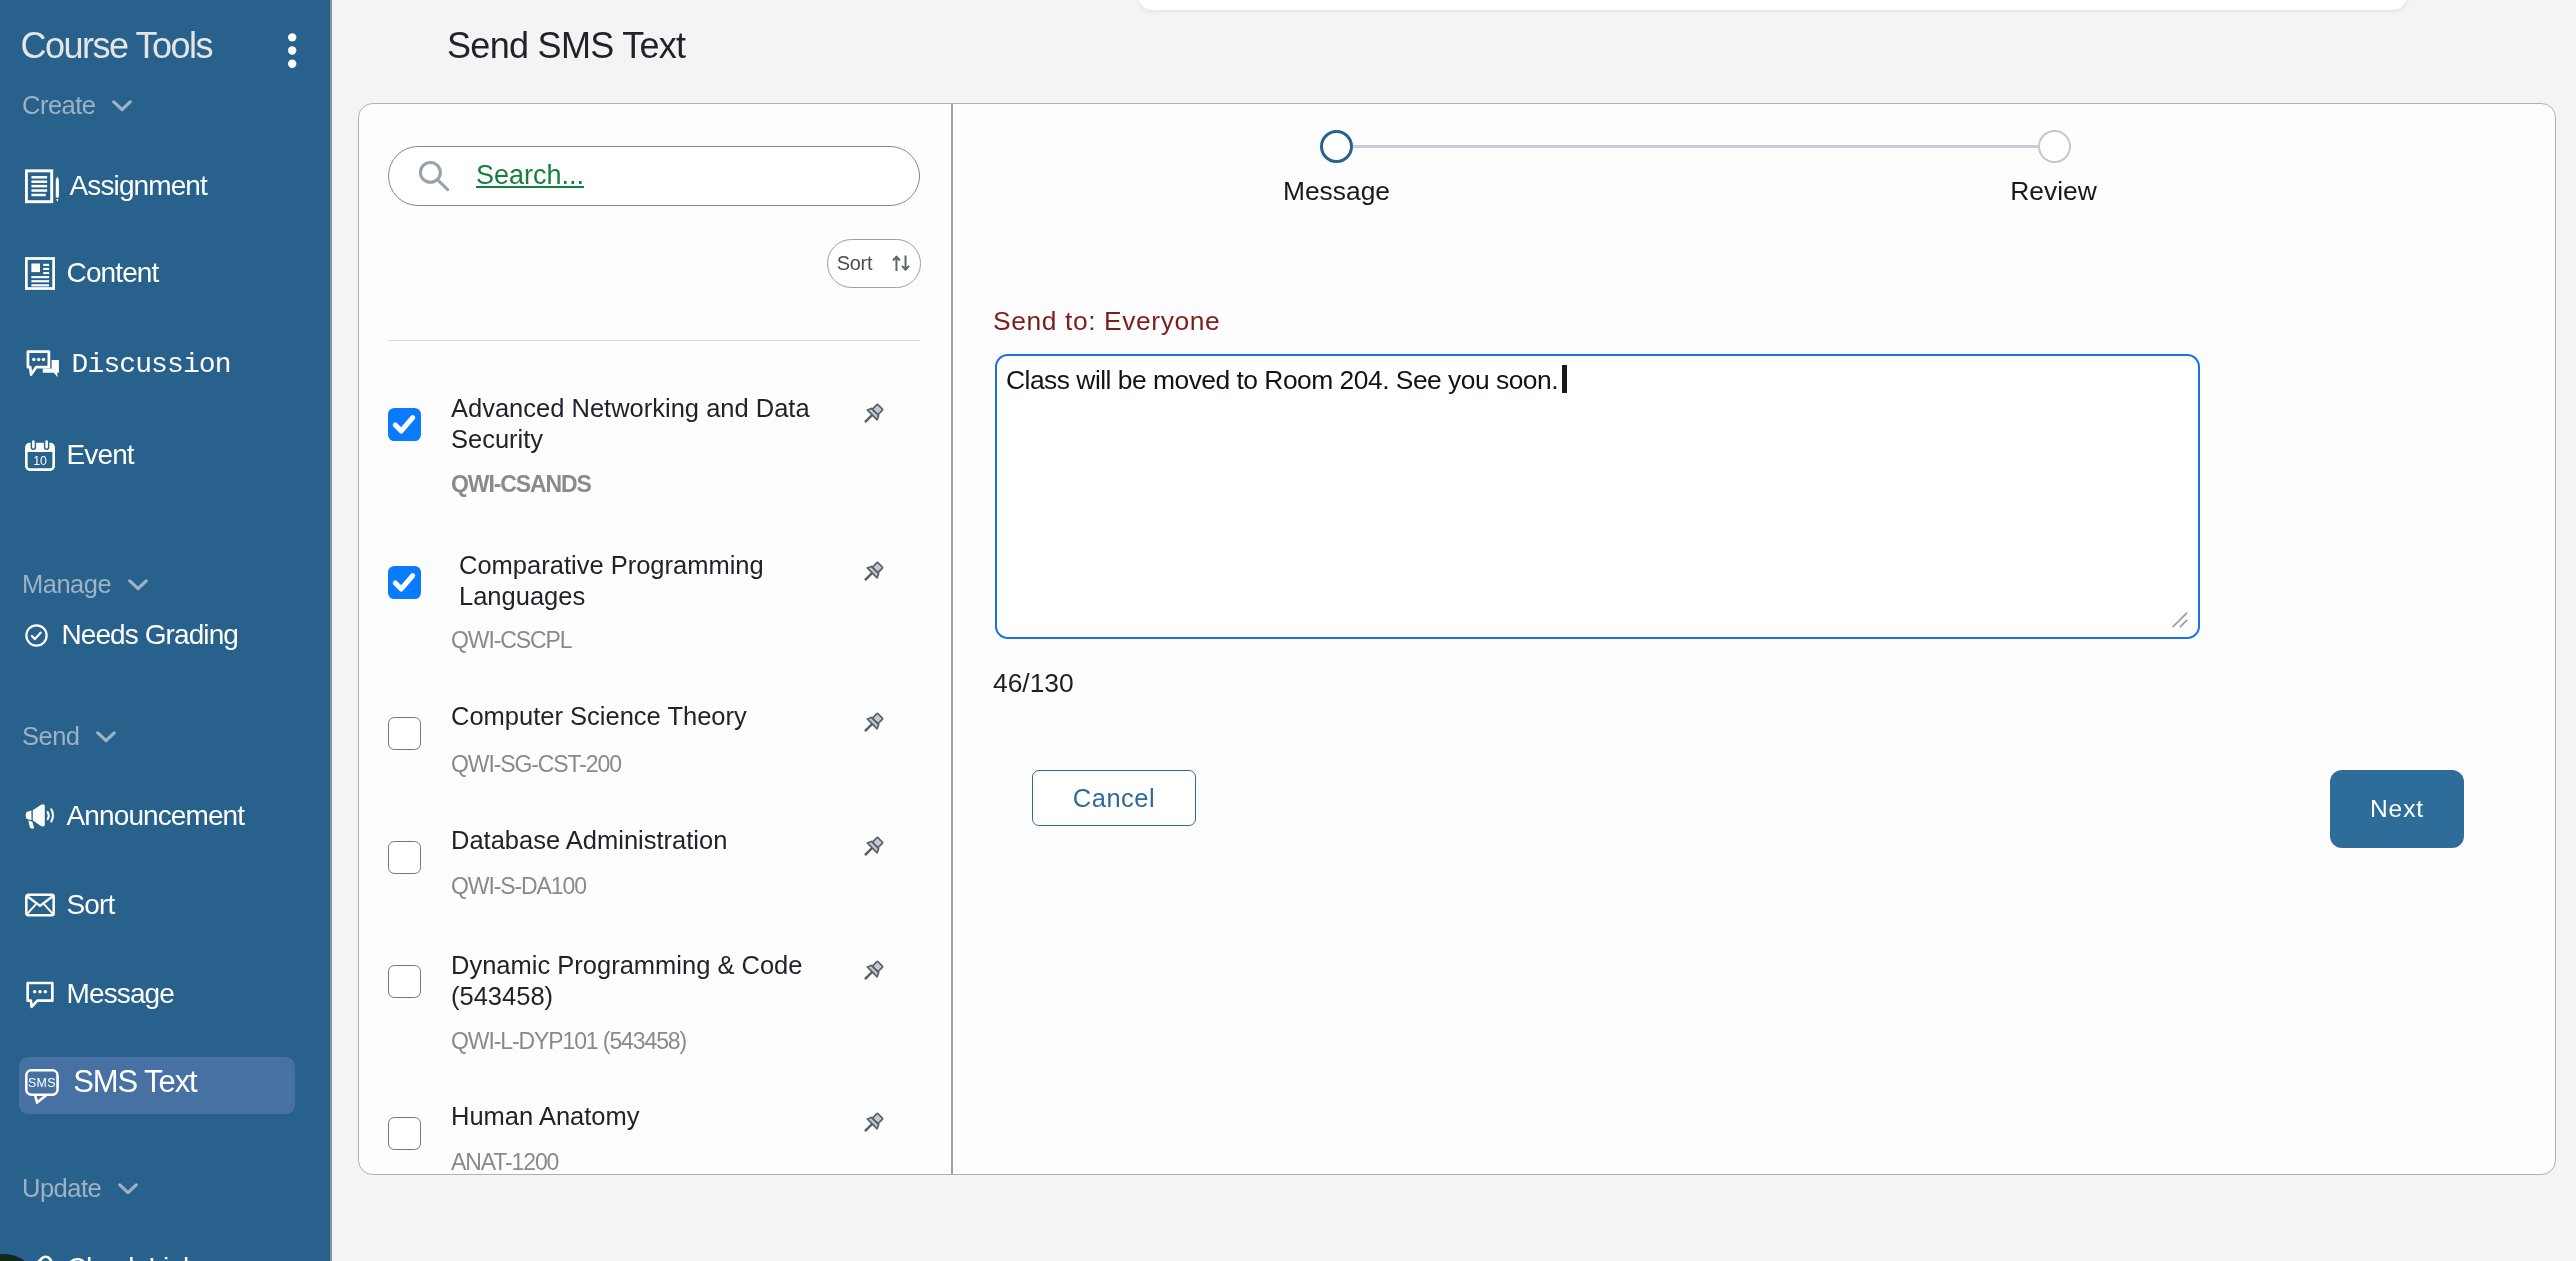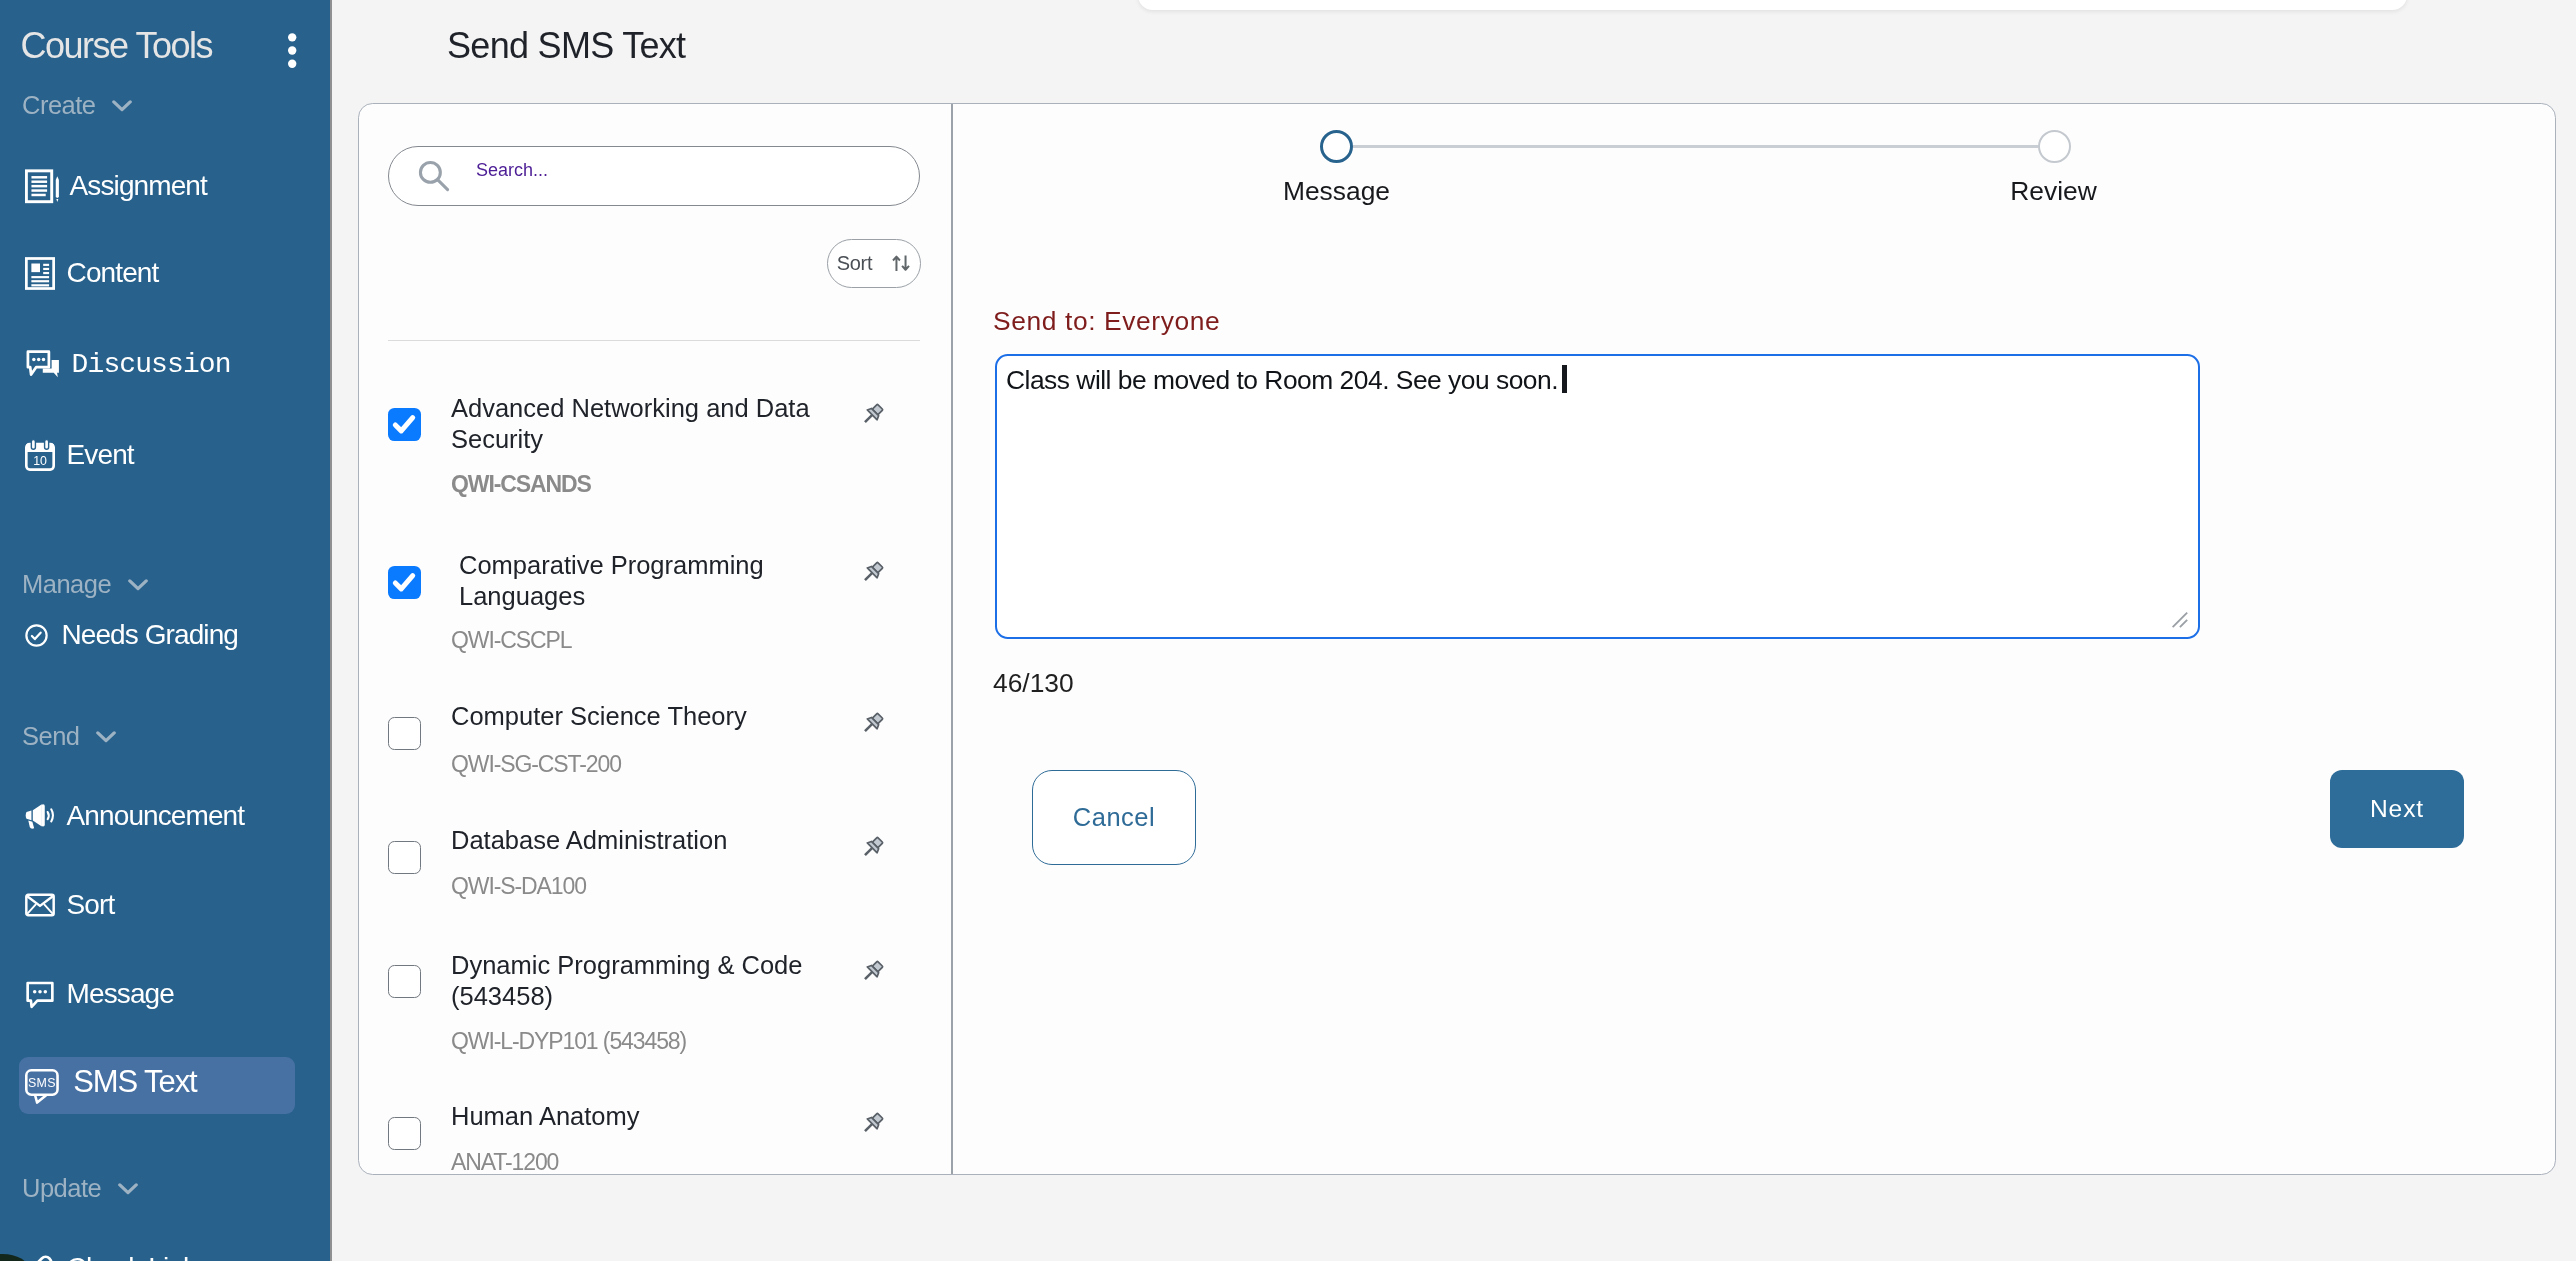--- a/index.html
+++ b/index.html
@@ -20,21 +20,21 @@
   #topband { position:absolute; left:1138px; top:-27px; width:1269px; height:37px; background:#fff;
              border-radius:14.6px; box-shadow:0 1.8px 4.6px rgba(0,0,0,0.08); }
   #card { position:absolute; left:358px; top:103px; width:2198px; height:1072px;
           background:#fdfdfe; border:1.8px solid #aab1bb; border-radius:14.6px; }
   #vdivider { position:absolute; left:951px; top:104px; width:1.8px; height:1070px; background:#9ba2aa; }
   #pagetitle { position:absolute; left:447px; top:25px; font-size:36px; letter-spacing:-0.7px; color:#1f2329; }
 
   
   #searchbox { position:absolute; left:388px; top:146px; width:532px; height:60px;
                border:1.8px solid #84898f; border-radius:30px; background:#fff; }
-  #searchph { position:absolute; left:476px; top:160px; font-size:18px; color:#4c1d95; }
+  #searchph { position:absolute; left:476px; top:160px; font-size:27px; color:#15803d;text-decoration:underline; }
   #sortbtn { position:absolute; left:827px; top:239px; width:94px; height:49px; border:1.8px solid #9aa0a6;
              border-radius:24.6px; background:#fff; display:flex; align-items:center; justify-content:center; gap:19px; }
   #sortbtn span { font-size:20px; letter-spacing:-0.3px; color:#4a4f55; }
   #hdivider { position:absolute; left:388px; top:340px; width:532px; height:0.9px; background:#d9dbdd; }
 
   .ck { position:absolute; left:388px; width:33px; height:33px; border-radius:6.4px; }
   .ck.on { background:#0a7aff; }
   .ck.off { background:#fff; border:1.8px solid #72787f; }
   .ctitle { position:absolute; left:451px; font-size:25.5px; line-height:30.5px; color:#20242a; }
   .ccode { position:absolute; left:451px; font-size:23px; letter-spacing:-1.1px; color:#8a8a8a; }
@@ -46,22 +46,22 @@
   #step2 { left:2038px; top:130px; border:2.7px solid #c4c9cf; }
   #stepline { position:absolute; left:1353px; top:145px; width:685px; height:2.7px; background:#c9ced4; }
   #lbl-message { position:absolute; left:1282px; top:176px; width:109px; text-align:center; font-size:26.4px; color:#17191c; }
   #lbl-review { position:absolute; left:1999px; top:176px; width:109px; text-align:center; font-size:26.4px; color:#17191c; }
   #sendto { position:absolute; left:993px; top:306px; font-size:26.4px; letter-spacing:0.6px; color:#7f1d1d; }
   #msgbox { position:absolute; left:995px; top:354px; width:1205px; height:285px; background:#fff;
             border:2.7px solid #1d6fe8; border-radius:12.8px; }
   #msgtext { position:absolute; left:1006px; top:365px; font-size:26.4px; letter-spacing:-0.5px; color:#101317; }
   #cursor { position:absolute; left:1562px; top:365px; width:4.6px; height:28px; background:#15181c; }
   #counter { position:absolute; left:993px; top:668px; font-size:26.4px; color:#1f1f1f; }
-  #cancelbtn { position:absolute; left:1032px; top:770px; width:164px; height:95px; border:1.4px solid #2f6b97;
-               border-radius:20px; background:#fff; color:#2f6b97; font-size:25.5px;
+  #cancelbtn { position:absolute; left:1032px; top:770px; width:164px; height:56px; border:1.4px solid #2f6b97;
+               border-radius:7px; background:#fff; color:#2f6b97; font-size:25.5px;
                display:flex; align-items:center; justify-content:center; letter-spacing:0.5px; }
   #nextbtn { position:absolute; left:2330px; top:770px; width:134px; height:78px; border-radius:12px;
              background:#2e6d99; color:#fff; font-size:24.6px; display:flex; align-items:center;
              justify-content:center; letter-spacing:0.9px; }
   #cornerdot { position:absolute; left:-24px; top:1254px; width:53px; height:31px; background:#14271b; border-radius:50%; }
 </style>
 </head>
 <body>
 
 <div id="topband"></div>

